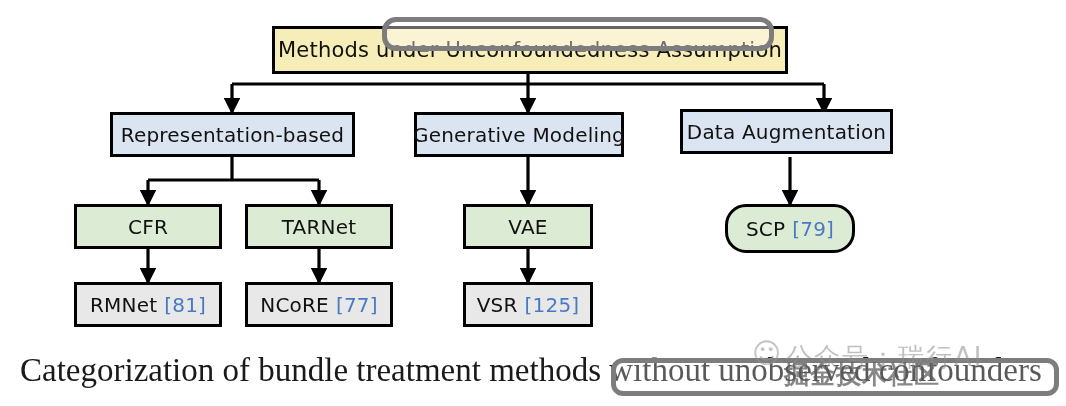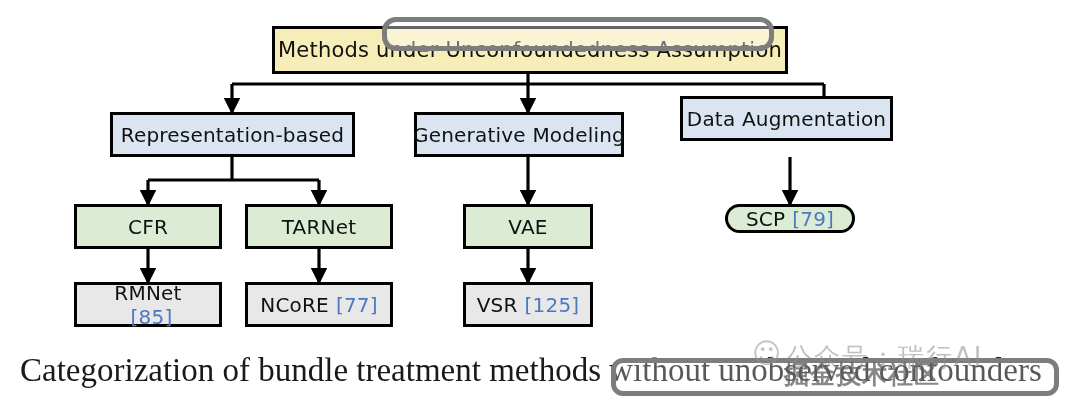--- a/index.html
+++ b/index.html
@@ -172,44 +172,44 @@
   <div class="highlight-box" style="left:382px; top:17px; width:392px; height:34px;"></div>
 
   <div class="node level1" style="left:110px; top:112px; width:245px; height:45px;">
     <span class="label">Representation-based</span>
   </div>
 
   <div class="node level1" style="left:414px; top:112px; width:210px; height:45px;">
     <span class="label">Generative Modeling</span>
   </div>
 
-  <div class="node level1" style="left:680px; top:96px; width:213px; height:45px;">
+  <div class="node level1" style="left:680px; top:109px; width:213px; height:45px;">
     <span class="label">Data Augmentation</span>
   </div>
 
   <div class="node level2" style="left:74px; top:204px; width:148px; height:45px;">
     <span class="label">CFR</span>
   </div>
 
   <div class="node level2" style="left:245px; top:204px; width:148px; height:45px;">
     <span class="label">TARNet</span>
   </div>
 
   <div class="node level2" style="left:463px; top:204px; width:130px; height:45px;">
     <span class="label">VAE</span>
   </div>
 
-  <div class="node level2" style="left:725px; top:204px; width:130px; height:29px;border-radius:21px;">
+  <div class="node level2" style="left:725px; top:204px; width:130px; height:49px;border-radius:21px;">
     <span class="label">SCP</span>
     <span class="cite">[79]</span>
   </div>
 
-  <div class="node level3" style="left:74px; top:282px; width:148px; height:45px;flex-direction:column;">
+  <div class="node level3" style="left:74px; top:282px; width:148px; height:45px;">
     <span class="label">RMNet</span>
-    <span class="cite">[85]</span>
+    <span class="cite">[81]</span>
   </div>
 
   <div class="node level3" style="left:245px; top:282px; width:148px; height:45px;">
     <span class="label">NCoRE</span>
     <span class="cite">[77]</span>
   </div>
 
   <div class="node level3" style="left:463px; top:282px; width:130px; height:45px;">
     <span class="label">VSR</span>
     <span class="cite">[125]</span>

